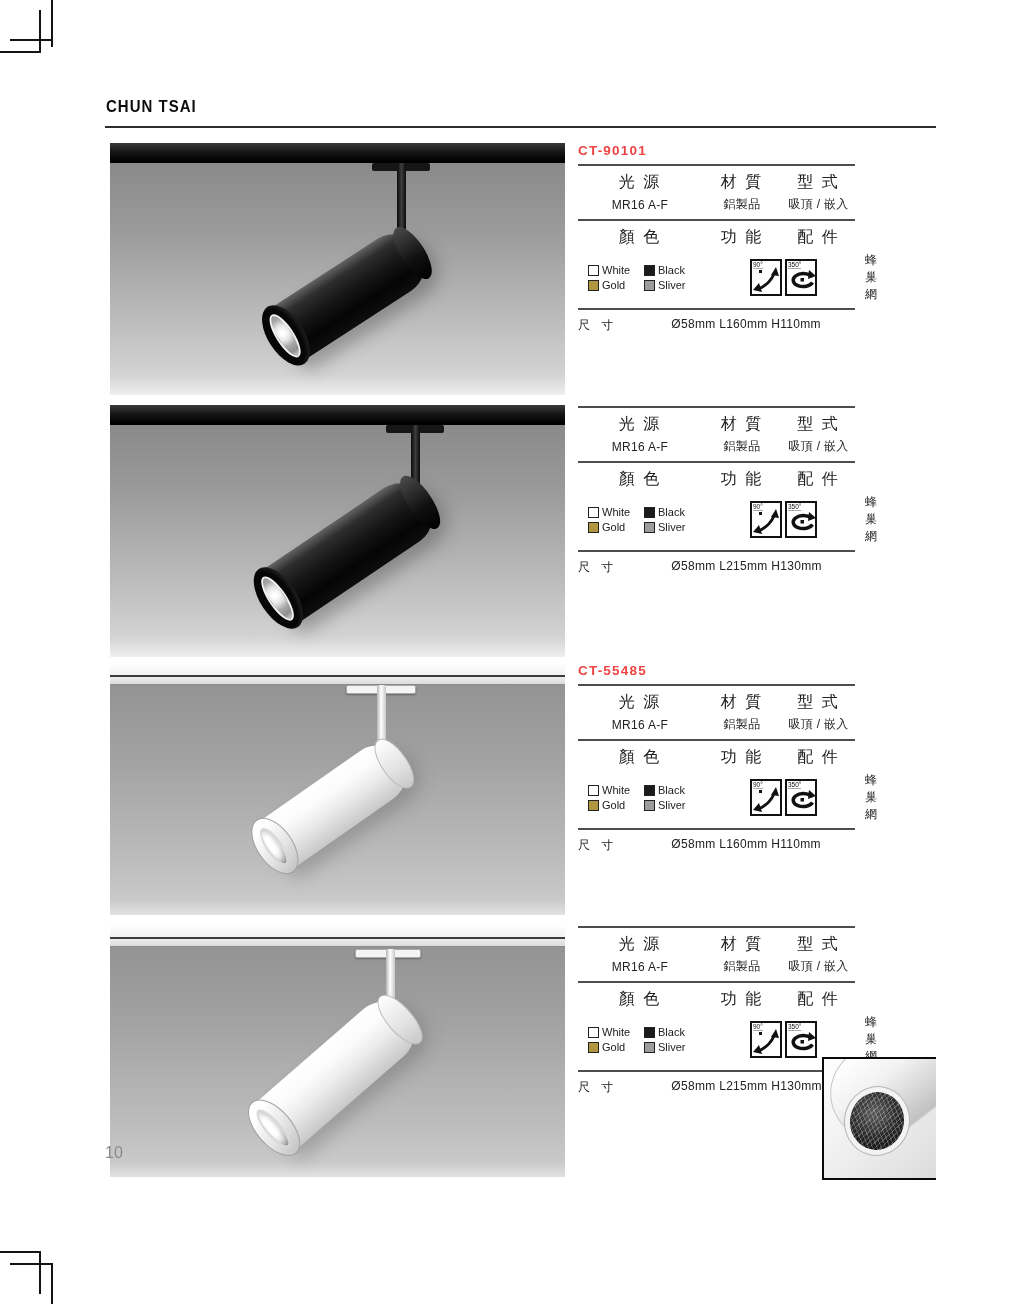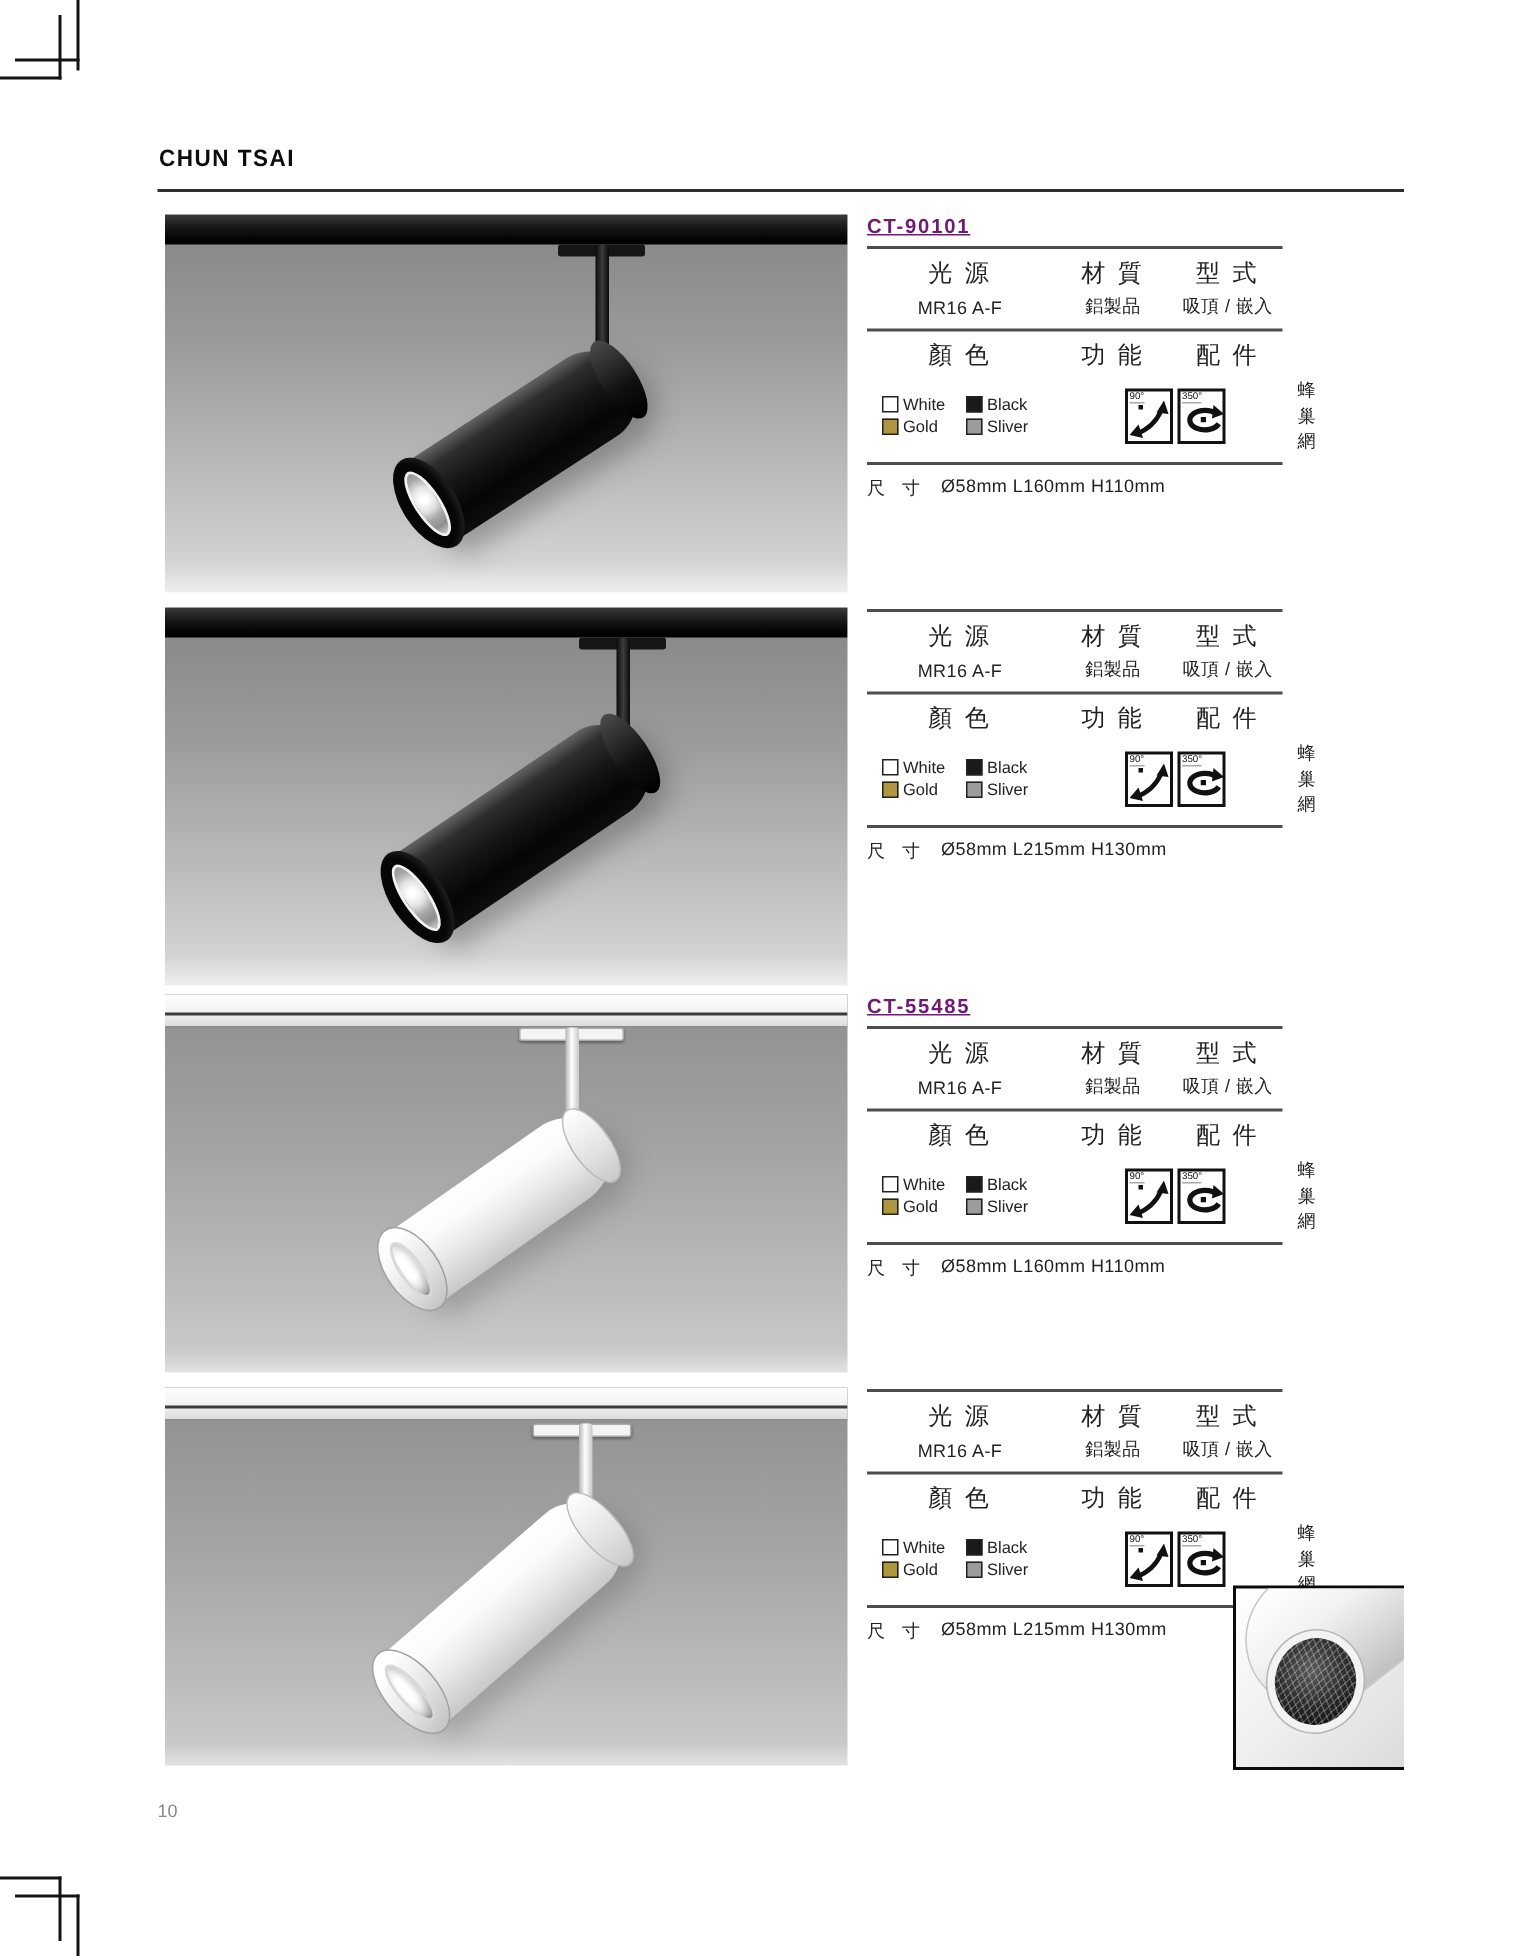--- a/index.html
+++ b/index.html
@@ -79,21 +79,21 @@
   .finish-white.size-short .adapter { left:236px; top:22px; width:70px; height:9px; }
   .finish-white.size-short .stem    { left:267px; top:22px; width:9px; height:70px; }
   .finish-white.size-short .lamp    { left:141px; top:113px; width:165px; height:58px; transform:rotate(-35deg); }
 
   .finish-white.size-long .adapter { left:245px; top:24px; width:66px; height:9px; }
   .finish-white.size-long .stem    { left:276px; top:24px; width:9px; height:72px; }
   .finish-white.size-long .lamp    { left:133px; top:118px; width:186px; height:62px; transform:rotate(-41deg); }
 
   
   .spec { position:absolute; left:470px; top:0; width:277px; }
-  .code { font-size:13.5px; font-weight:bold; letter-spacing:1.2px; color:#701a75; height:20px;text-decoration:underline; }
+  .code { font-size:13.5px; font-weight:bold; letter-spacing:1.2px; color:#ef4444; height:20px; }
   .srule { height:2px; background:#4d4d4d; margin:1px 0; }
   .srow { display:flex; align-items:center; }
   .c1 { width:124px; text-align:center; }
   .c2 { width:80px;  text-align:center; }
   .c3 { width:73px;  text-align:center; }
   .lab  { font-size:16px; letter-spacing:2px; color:#222; padding:5px 0 2px; }
   .val  { font-size:12px; letter-spacing:.3px; color:#222; padding:1px 0 5px; }
   .content-row { min-height:44px; align-items:center; padding:2px 0 4px;gap:48px; }
 
   .swatches { display:grid; grid-template-columns:56px 64px; row-gap:3px; justify-content:start; padding-left:10px; text-align:left; }
@@ -102,37 +102,37 @@
 
   .fboxes { display:flex; gap:3px; justify-content:center; }
   .fbox { position:relative; width:32px; height:37px; border:2px solid #111; background:#fff; }
   .fbox .deg { position:absolute; top:0; left:1px; font-size:6.5px; color:#111; border-bottom:1px solid #aaa; line-height:7px; }
   .fbox svg { position:absolute; left:1px; bottom:1px; }
 
   .acc { font-size:12px; letter-spacing:2px; color:#222; }
 
   .dimline { display:flex; gap:10px; padding-top:6px; font-size:12px; color:#222; }
   .dim-label { letter-spacing:4px; white-space:nowrap; }
-  .dim-val   { letter-spacing:.3px; white-space:nowrap; }
+  .dim-val   { letter-spacing:.3px; white-space:nowrap;margin-left:44px; }
 
   
   .inset { position:absolute; left:822px; top:1057px; width:130px; height:123px; border:2px solid #0a0a0a;
            background:linear-gradient(135deg,#ffffff,#ececec 55%,#d9d9d9); overflow:hidden; }
   .inset-cyl { position:absolute; left:16px; top:16px; width:160px; height:94px; transform:rotate(-38deg);
                transform-origin:left center; border-radius:48px / 50%;
                background:linear-gradient(180deg,#ffffff,#f2f2f2 40%,#d2d2d2 80%,#c0c0c0); border:1px solid #c6c6c6; }
   .inset-mesh { position:absolute; left:26px; top:33px; width:54px; height:58px; border-radius:50%; transform:rotate(12deg);
         box-shadow:0 0 0 5px #f3f3f3, 0 0 0 6px #b5b5b5;
         background:
           repeating-linear-gradient(55deg, rgba(255,255,255,.22) 0 1px, rgba(0,0,0,0) 1px 4px),
           repeating-linear-gradient(-55deg, rgba(255,255,255,.22) 0 1px, rgba(0,0,0,0) 1px 4px),
           radial-gradient(circle at 42% 38%, #5c5c5c 0%, #303030 45%, #0f0f0f 85%); }
 
   
-  .page-num { position:absolute; left:105px; top:1200px; font-size:12px; color:#8a8a8a; }
+  .page-num { position:absolute; left:105px; top:1144px; font-size:16px; color:#8a8a8a; }
 </style>
 </head>
 <body>
 
 <div class="page">
 
   <div class="mark tl-v1"></div>
   <div class="mark tl-h1"></div>
   <div class="mark tl-h2"></div>
   <div class="mark tl-v2"></div>

